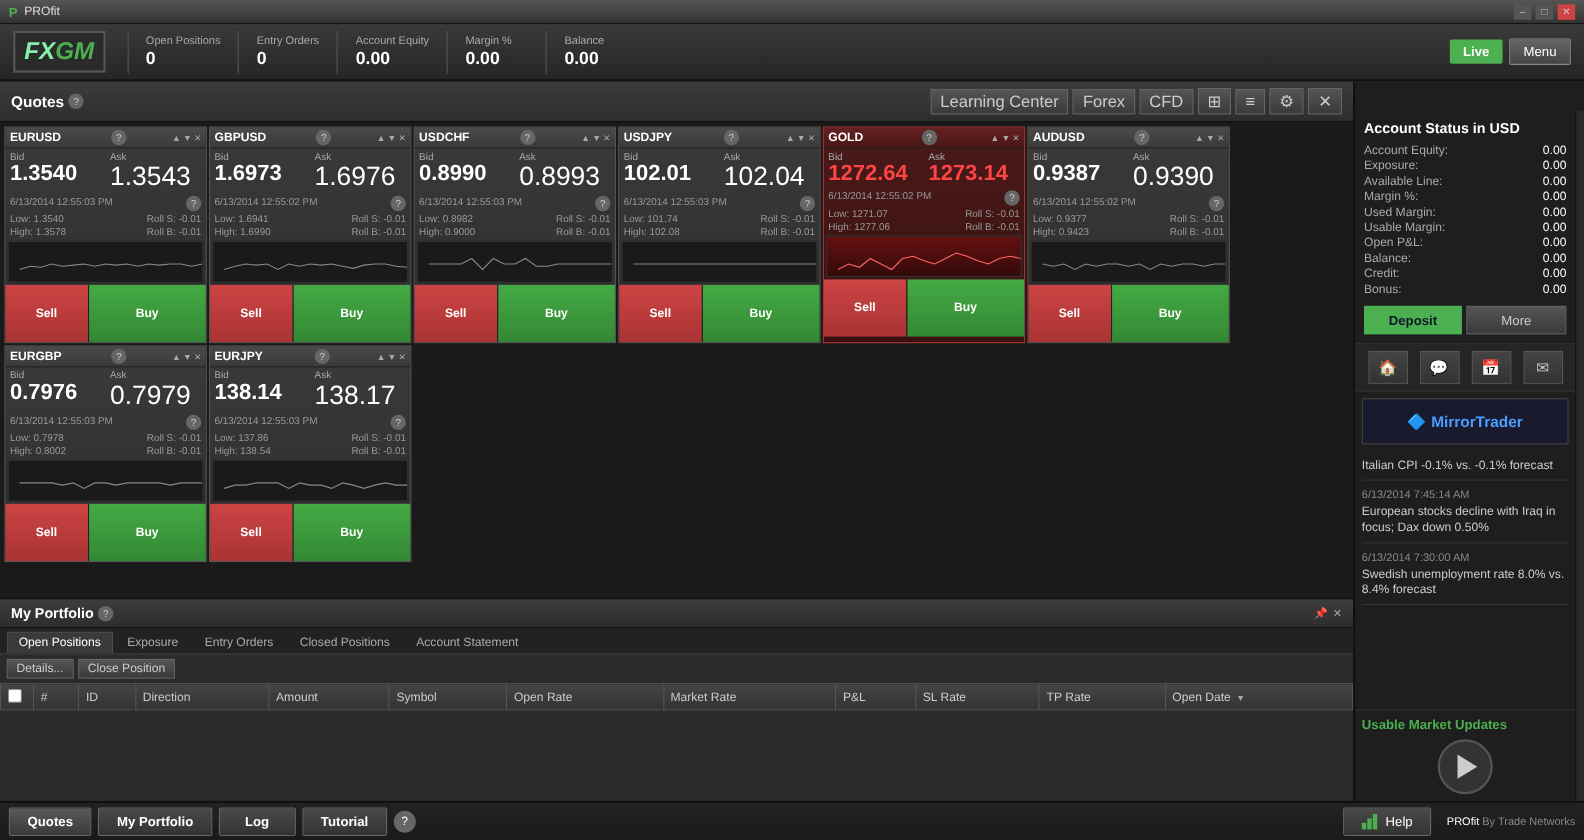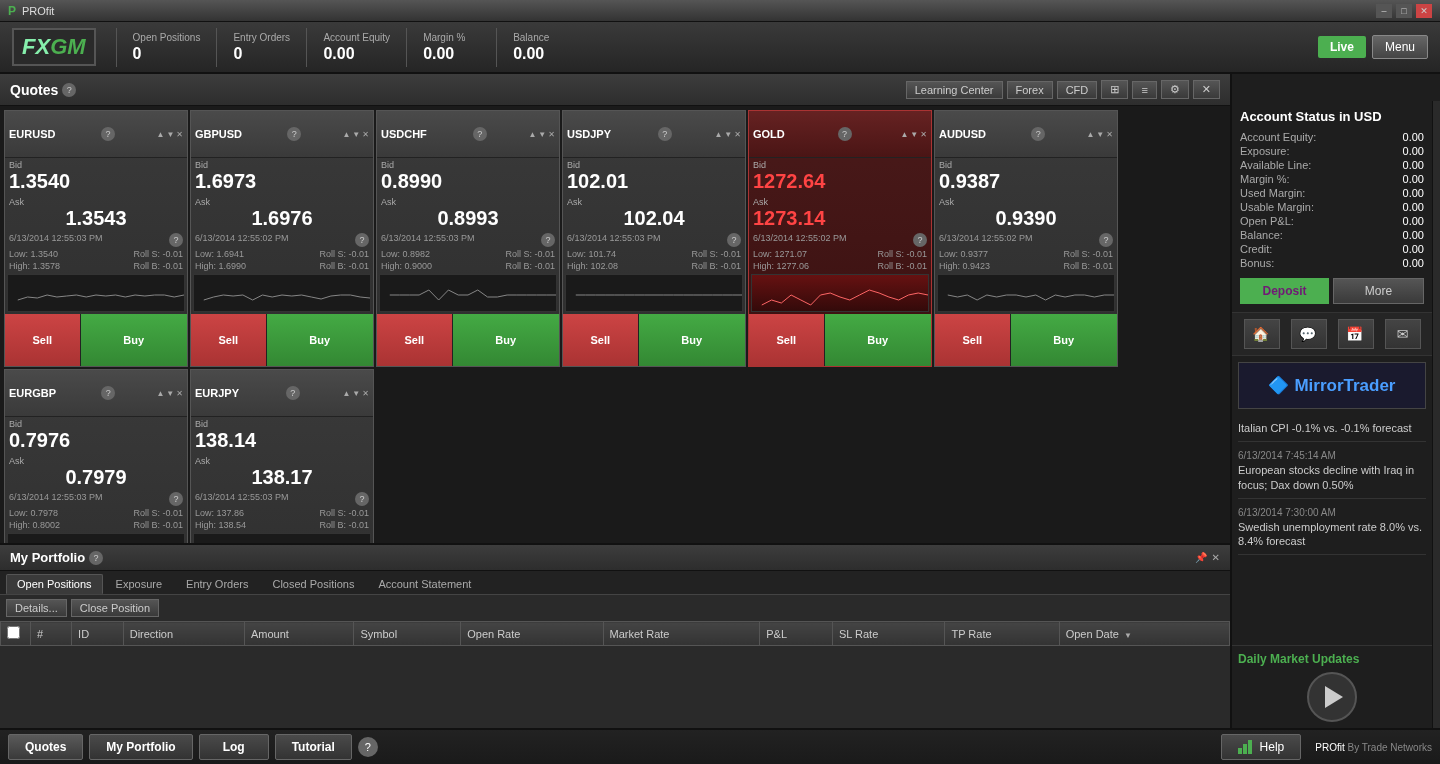--- a/index.html
+++ b/index.html
@@ -24,35 +24,35 @@
     #header-right { margin-left: auto; display: flex; gap: 6px; align-items: center; }
     .live-btn { background: #4CAF50; color: #fff; border: none; padding: 4px 12px; font-size: 12px; font-weight: bold; cursor: pointer; border-radius: 2px; }
     .menu-btn { background: linear-gradient(to bottom, #666, #444); color: #fff; border: 1px solid #888; padding: 4px 12px; font-size: 12px; cursor: pointer; border-radius: 2px; }
     
     
     #quotes-section { flex: 1; background: #2a2a2a; padding: 0; overflow: hidden; }
     #quotes-header { background: linear-gradient(to bottom, #3d3d3d, #2d2d2d); padding: 6px 10px; display: flex; align-items: center; border-bottom: 1px solid #111; }
     #quotes-header .title { color: #fff; font-size: 14px; font-weight: bold; }
     .help-icon { background: #666; color: #ccc; border-radius: 50%; width: 14px; height: 14px; display: inline-flex; align-items: center; justify-content: center; font-size: 9px; margin-left: 4px; cursor: pointer; }
     #quotes-toolbar { margin-left: auto; display: flex; gap: 4px; align-items: center; }
-    .toolbar-btn { background: linear-gradient(to bottom, #555, #3a3a3a); border: 1px solid #666; color: #ccc; padding: 2px 8px; font-size: 11px; cursor: pointer; }
+    .toolbar-btn { background: linear-gradient(to bottom, #555, #3a3a3a); border: 1px solid #666; color: #ccc; padding: 2px 8px; font-size: 15px; cursor: pointer; }
     
     
     #quotes-grid { display: flex; flex-wrap: wrap; padding: 4px; gap: 2px; background: #1a1a1a; }
     .quote-card { background: linear-gradient(to bottom, #3a3a3a, #2d2d2d); border: 1px solid #555; width: 184px; }
     .quote-card.gold-card { background: linear-gradient(to bottom, #4a1a1a, #3a1010); border-color: #aa3333; }
-    .card-header { display: flex; align-items: center; justify-content: space-between; padding: 16px 4px; background: linear-gradient(to bottom, #4a4a4a, #3a3a3a); border-bottom: 1px solid #222; }
+    .card-header { display: flex; align-items: center; justify-content: space-between; padding: 2px 4px; background: linear-gradient(to bottom, #4a4a4a, #3a3a3a); border-bottom: 1px solid #222; }
     .card-header .pair { color: #fff; font-size: 11px; font-weight: bold; }
     .card-header .controls { display: flex; gap: 2px; }
     .card-ctrl { color: #aaa; font-size: 8px; cursor: pointer; }
-    .bid-ask { display: flex; flex-direction: column; }
+    .bid-ask { display: flex; }
     .bid-col, .ask-col { flex: 1; padding: 2px 4px; }
     .bid-ask-label { color: #aaa; font-size: 9px; }
     .bid-value { color: #fff; font-size: 20px; font-weight: bold; }
-    .ask-value { color: #fff; font-size: 20px; font-weight: bold; text-align: center; }
+    .ask-value { color: #fff; font-size: 24px; font-weight: normal; }
     .gold-bid { color: #ff4444; font-size: 20px; font-weight: bold; }
     .gold-ask { color: #ff4444; font-size: 20px; font-weight: bold; }
     .card-stats { padding: 1px 4px; display: flex; justify-content: space-between; font-size: 9px; color: #999; }
     .card-chart { height: 38px; background: #1a1a1a; margin: 2px; border: 1px solid #333; position: relative; overflow: hidden; }
     .gold-chart { background: linear-gradient(to bottom, #661111, #330a0a); }
     .card-buttons { display: flex; }
     .sell-btn { flex: 1; background: linear-gradient(to bottom, #c44, #a33); color: #fff; border: none; padding: 4px; font-size: 11px; font-weight: bold; cursor: pointer; border-right: 1px solid #222; }
     .buy-btn { flex: 1; background: linear-gradient(to bottom, #4a4, #383); color: #fff; border: none; padding: 20px; font-size: 11px; font-weight: bold; cursor: pointer; }
     
     
@@ -73,26 +73,26 @@
     .sort-arrow { color: #aaa; font-size: 8px; margin-left: 2px; }
     
     
     #right-sidebar { width: 210px; background: #1e1e1e; border-left: 2px solid #111; display: flex; flex-direction: column; overflow: hidden; }
     #account-status { padding: 8px; border-bottom: 1px solid #333; }
     #account-status .title { color: #fff; font-size: 13px; font-weight: bold; margin-bottom: 6px; }
     .account-row { display: flex; justify-content: space-between; padding: 1px 0; font-size: 11px; }
     .account-row .label { color: #aaa; }
     .account-row .value { color: #fff; }
     .deposit-row { display: flex; gap: 4px; margin-top: 8px; }
-    .deposit-btn { flex: 1; background: #4CAF50; color: #701a75; border: none; padding: 5px; font-size: 12px; font-weight: bold; cursor: pointer; }
+    .deposit-btn { flex: 1; background: #4CAF50; color: #0f172a; border: none; padding: 5px; font-size: 12px; font-weight: bold; cursor: pointer; }
     .more-btn { flex: 1; background: linear-gradient(to bottom, #555, #3a3a3a); color: #ccc; border: 1px solid #666; padding: 5px; font-size: 12px; cursor: pointer; text-align: center; }
     .sidebar-icons { display: flex; justify-content: space-around; padding: 6px; background: #252525; border-bottom: 1px solid #333; }
     .sidebar-icon-btn { background: linear-gradient(to bottom, #444, #333); border: 1px solid #555; color: #ccc; width: 36px; height: 30px; display: flex; align-items: center; justify-content: center; cursor: pointer; font-size: 14px; }
     .mirror-trader { background: #1a1a2e; margin: 6px; border: 1px solid #444; display: flex; align-items: center; justify-content: center; padding: 12px; }
-    .mirror-trader .mt-logo { color: #4a9eff; font-size: 17px; font-weight: bold; }
+    .mirror-trader .mt-logo { color: #4a9eff; font-size: 14px; font-weight: bold; }
     #news-section { flex: 1; overflow-y: auto; padding: 6px; }
     .news-item { margin-bottom: 8px; border-bottom: 1px solid #333; padding-bottom: 6px; }
     .news-date { color: #888; font-size: 10px; margin-bottom: 2px; }
     .news-text { color: #ccc; font-size: 11px; line-height: 1.3; }
     #daily-updates { padding: 6px; border-top: 1px solid #333; }
     #daily-updates .title { color: #4CAF50; font-size: 12px; font-weight: bold; margin-bottom: 6px; }
     .play-btn { background: #333; border: 2px solid #555; border-radius: 50%; width: 50px; height: 50px; display: flex; align-items: center; justify-content: center; cursor: pointer; margin: 0 auto; }
     .play-triangle { width: 0; height: 0; border-left: 18px solid #ccc; border-top: 11px solid transparent; border-bottom: 11px solid transparent; margin-left: 4px; }
     
     
@@ -645,21 +645,21 @@
             <div class="news-date">6/13/2014 7:45:14 AM</div>
             <div class="news-text">European stocks decline with Iraq in focus; Dax down 0.50%</div>
           </div>
           <div class="news-item">
             <div class="news-date">6/13/2014 7:30:00 AM</div>
             <div class="news-text">Swedish unemployment rate 8.0% vs. 8.4% forecast</div>
           </div>
         </div>
 
         <div id="daily-updates">
-          <div class="title">Daily Market Updates</div>
+          <div class="title">Usable Market Updates</div>
           <div class="play-btn">
             <div class="play-triangle"></div>
           </div>
         </div>
       </div>
 
       <div class="sidebar-scrollbar"></div>
     </div>
   </div>
 </div>

